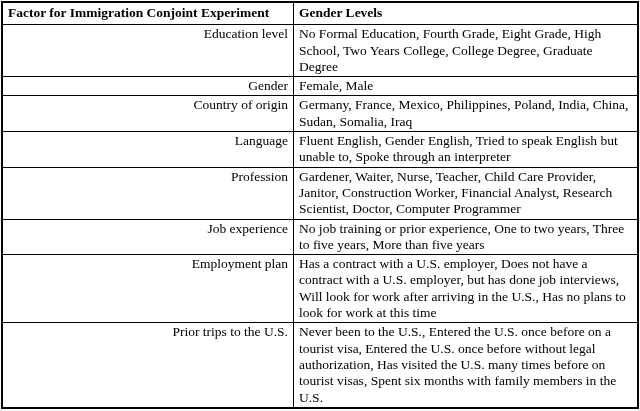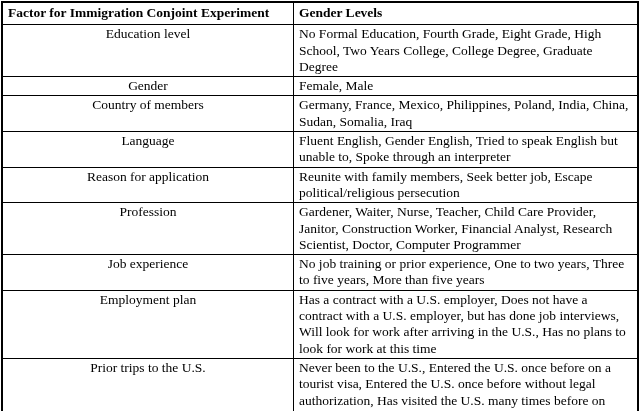--- a/index.html
+++ b/index.html
@@ -42,21 +42,21 @@
     padding-bottom: 3px;
   }
   th.col-factor-header {
     width: 280px;
     padding-left: 7px;
   }
   th.col-levels-header {
     padding-left: 6px;
   }
   td.factor-cell {
-    text-align: center;
+    text-align: right;
   }
   td.levels-cell {
     text-align: left;
   }
 </style>
 </head>
 <body>
 
 <div class="page">
   <table class="factor-table">
@@ -69,30 +69,26 @@
     <tbody>
         <tr>
           <td class="factor-cell">Education level</td>
           <td class="levels-cell">No Formal Education, Fourth Grade, Eight Grade, High School, Two Years College, College Degree, Graduate Degree</td>
         </tr>
         <tr>
           <td class="factor-cell">Gender</td>
           <td class="levels-cell">Female, Male</td>
         </tr>
         <tr>
-          <td class="factor-cell">Country of members</td>
+          <td class="factor-cell">Country of origin</td>
           <td class="levels-cell">Germany, France, Mexico, Philippines, Poland, India, China, Sudan, Somalia, Iraq</td>
         </tr>
         <tr>
           <td class="factor-cell">Language</td>
           <td class="levels-cell">Fluent English, Gender English, Tried to speak English but unable to, Spoke through an interpreter</td>
-        </tr>
-        <tr>
-          <td class="factor-cell">Reason for application</td>
-          <td class="levels-cell">Reunite with family members, Seek better job, Escape political/religious persecution</td>
         </tr>
         <tr>
           <td class="factor-cell">Profession</td>
           <td class="levels-cell">Gardener, Waiter, Nurse, Teacher, Child Care Provider, Janitor, Construction Worker, Financial Analyst, Research Scientist, Doctor, Computer Programmer</td>
         </tr>
         <tr>
           <td class="factor-cell">Job experience</td>
           <td class="levels-cell">No job training or prior experience, One to two years, Three to five years, More than five years</td>
         </tr>
         <tr>

